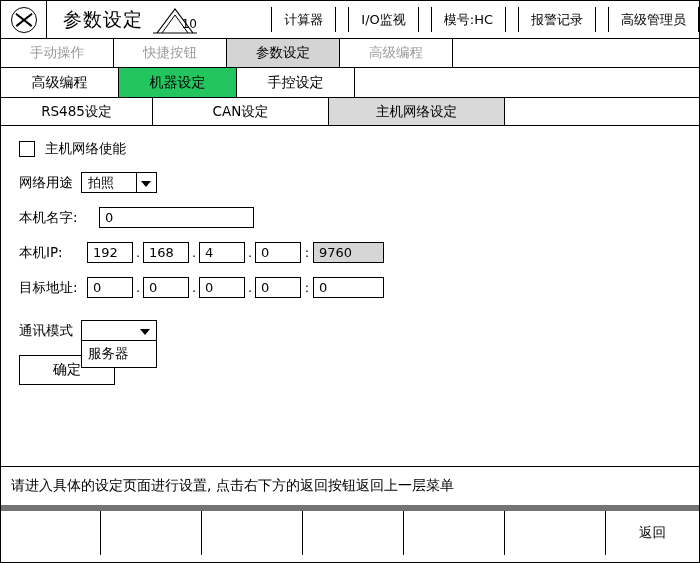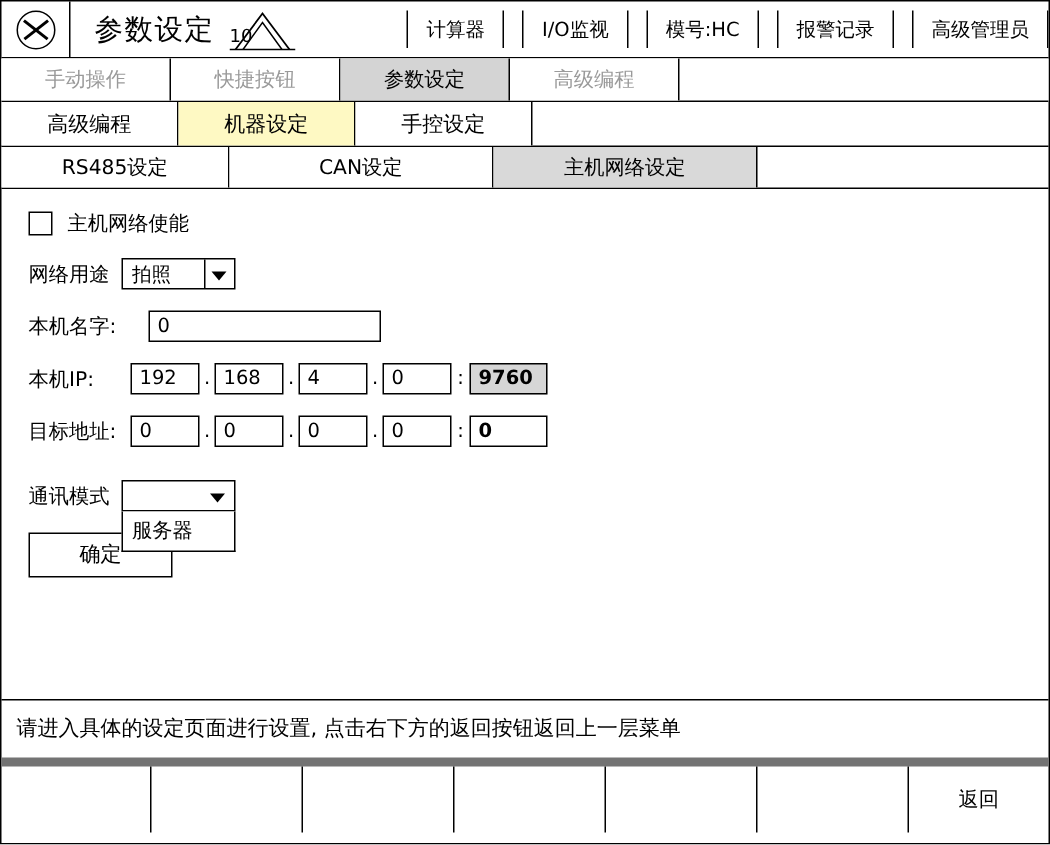--- a/index.html
+++ b/index.html
@@ -60,21 +60,21 @@
   }
   .tent {
     position: relative;
     width: 44px; height: 30px;
   }
   .tent svg { position: absolute; left: 0; top: 0; }
   .tent-num {
     position: absolute;
     left: 0; right: 0;
     top: 12px;
-    text-align: left;
+    text-align: right;
     font-size: 12px;
   }
 
   .top-buttons {
     position: absolute;
     right: 0; top: 0;
     height: 37px;
     display: flex;
     align-items: stretch;
   }
@@ -125,21 +125,21 @@
     display: flex;
     align-items: stretch;
   }
   .nav2-item {
     width: 118px;
     border-right: 1px solid #000;
     display: flex; align-items: center; justify-content: center;
     font-size: 14px;
     background: #fff;
   }
-  .nav2-item.active { background: #fef9c3; }
+  .nav2-item.active { background: #22c55e; }
 
   
   .tabs {
     height: 28px;
     border-bottom: 1px solid #000;
     display: flex;
     align-items: stretch;
   }
   .tab {
     width: 152px;
@@ -201,21 +201,21 @@
     height: 21px;
     display: flex;
     align-items: center;
     padding-left: 5px;
     font-size: 13px;
   }
   .name-field { width: 155px; margin-left: 8px; }
   .oct { width: 46px; }
   .dot { width: 10px; text-align: center; font-size: 13px; }
   .colon { width: 12px; text-align: center; font-size: 13px; }
-  .port { width: 52px; background: #d6d6d6; font-weight: bold; }
+  .port { width: 71px; background: #d6d6d6; }
   .port.plain { background: #fff; }
 
   .label-ip { width: 68px; font-size: 13.5px; }
   .label-name { width: 72px; font-size: 13.5px; }
 
   
   .combo-wrap { position: relative; margin-left: 8px; }
   .combo {
     border: 1px solid #000;
     background: #fff;

